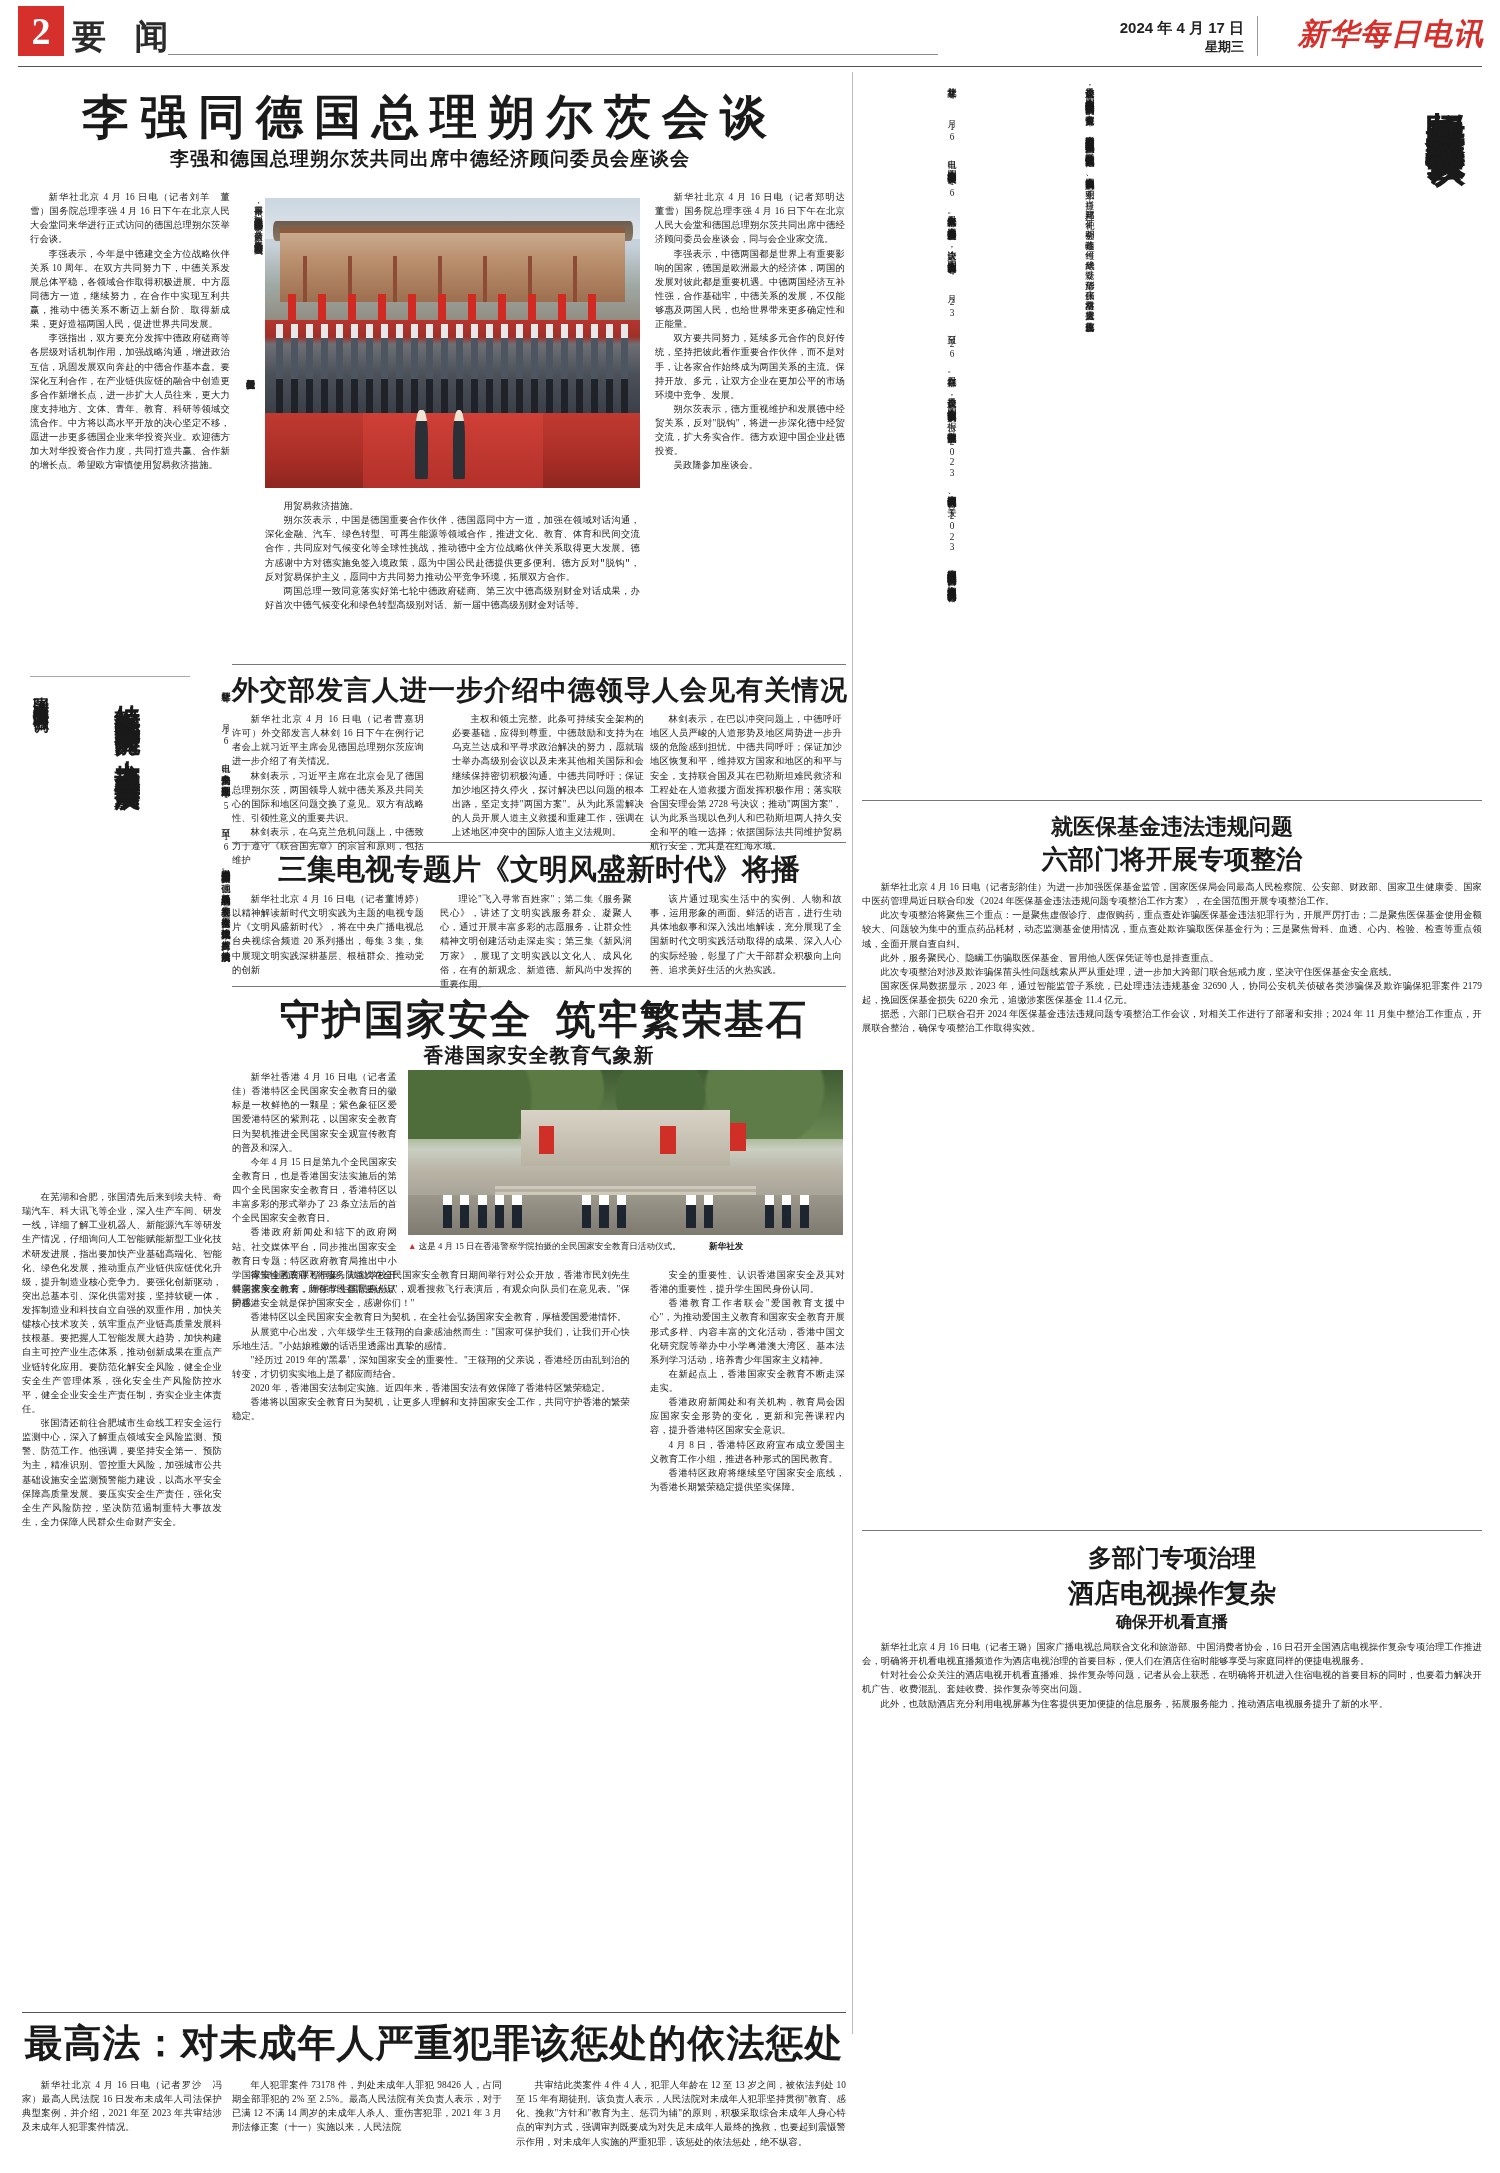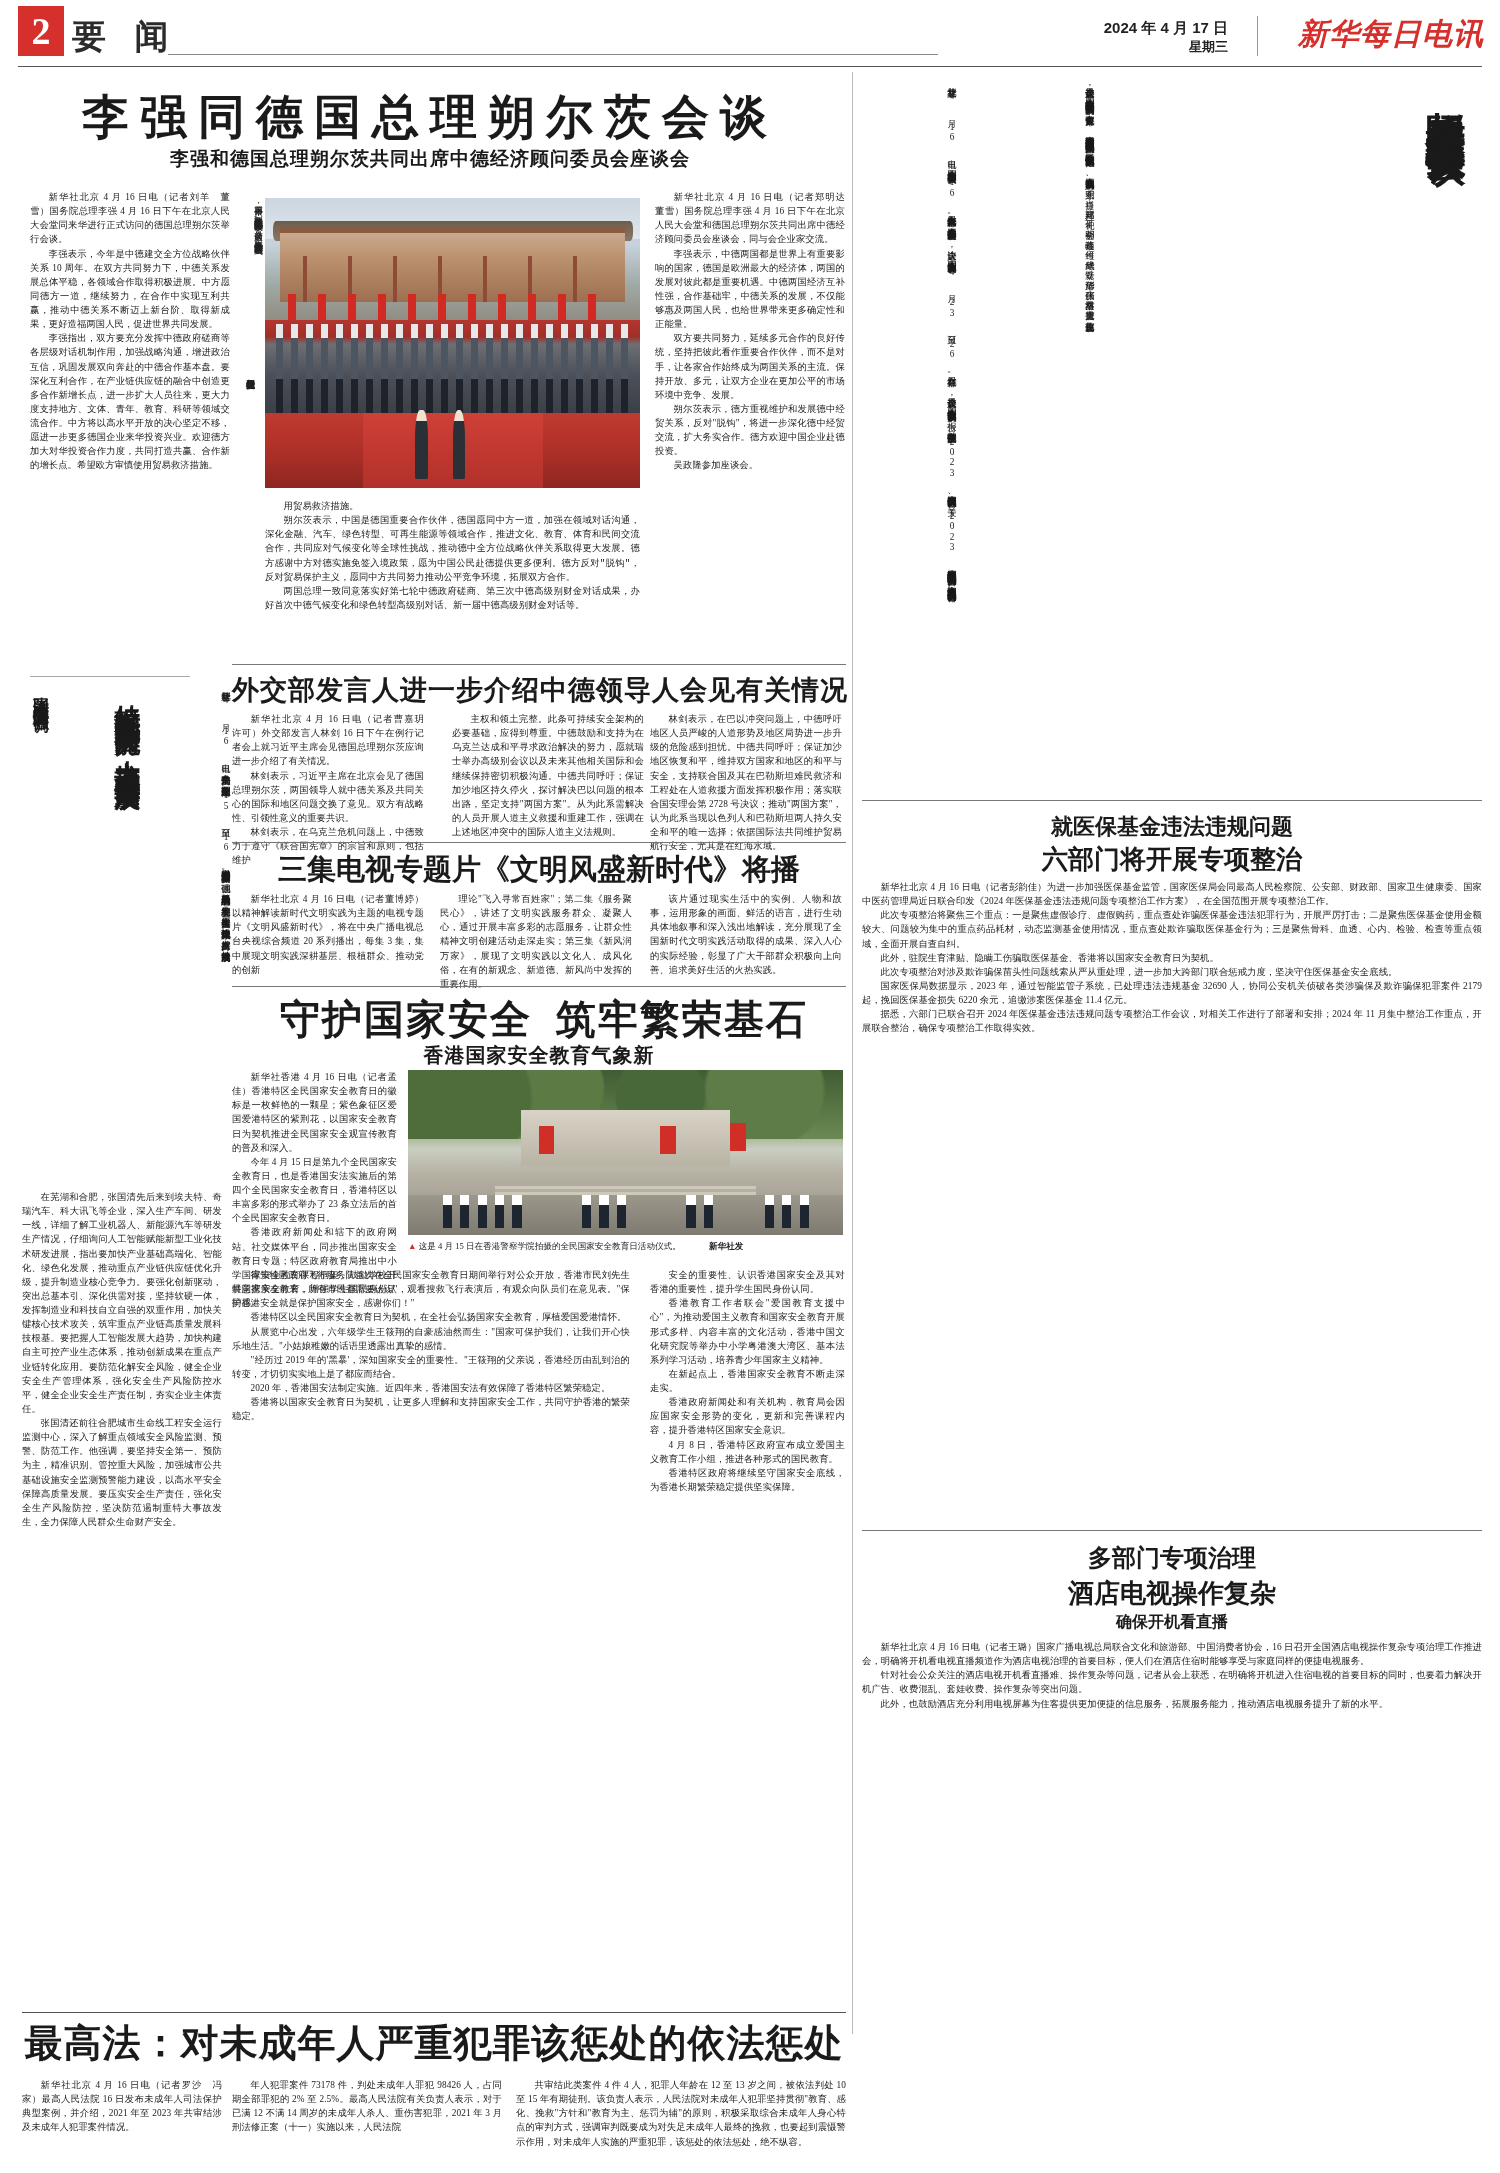--- a/index.html
+++ b/index.html
@@ -28,21 +28,21 @@
     position: absolute; left: 72px; top: 14px;
     font-size: 34px; font-weight: 700; letter-spacing: 10px;
     color: #2b2b2b;
     font-family: "Liberation Serif", "DejaVu Serif", serif;
   }
   .masthead-rule {
     position: absolute; left: 168px; top: 54px; width: 770px; height: 1px;
     background: #8a8a8a;
   }
   .masthead-date {
-    position: absolute; right: 272px; top: 18px;
+    position: absolute; right: 256px; top: 18px;
     text-align: right; line-height: 1.35;
   }
   .masthead-date .d1 { font-size: 15px; font-weight: 700; color:#222; font-family:"Liberation Sans", sans-serif;}
   .masthead-date .d2 { font-size: 13px; font-weight: 700; color:#222; font-family:"Liberation Sans", sans-serif;}
   .masthead-divider {
     position: absolute; right: 242px; top: 16px; width: 1px; height: 40px; background: #999;
   }
   .masthead-logo {
     position: absolute; right: 16px; top: 14px;
     font-size: 30px; font-weight: 700; letter-spacing: 1px;
@@ -367,21 +367,21 @@
   <div class="v-text" style="left:862px; top:80px; height:700px; width:96px;">新华社北京 4 月 16 日电 十四届全国人大常委会第二十三次委员长会议 16 日上午在北京人民大会堂举行。全国人大常委会委员长赵乐际主持会议。 会议决定，十四届全国人大常委会第九次会议 4 月 23 日至 26 日在北京举行。 委员长会议建议，十四届全国人大常委会第九次会议审议多项议案、报告。其中包括审议国务院关于 2023 年度国有资产管理情况的综合报告、关于 2023 年度国有资产管理情况专项报告审议意见的研究处理情况和整改问责情况的报告；审议全国人大常委会代表资格审查委员会关于个别代表的代表资格的报告等。</div>
   <div class="v-text" style="left:1000px; top:80px; height:700px; width:96px;">委员长会议还建议，十四届全国人大常委会第九次会议审议国务院关于提请审议批准有关条约的议案；审议有关任免案等。 会议听取了有关方面关于十四届全国人大常委会第九次会议议程草案和日程安排意见的汇报，听取了有关法律草案修改情况和审议意见的汇报。 全国人大常委会副委员长李鸿忠、王东明、肖捷、郑建邦、丁仲礼、郝明金、蔡达峰、何维、武维华、铁凝、彭清华、张庆伟、洛桑江村、雪克来提·扎克尔出席会议。</div>
 
   <div class="hrule" style="left:862px; top:800px; width:620px; background:#777;"></div>
 
   <div class="h-main" style="left:862px; top:812px; width:620px; font-size:22px; text-align:center;">就医保基金违法违规问题</div>
   <div class="h-main" style="left:862px; top:842px; width:620px; font-size:26px; text-align:center;">六部门将开展专项整治</div>
   <div class="body-col" style="left:862px; top:880px; width:620px; height:620px; column-count:1;">
       <p>新华社北京 4 月 16 日电（记者彭韵佳）为进一步加强医保基金监管，国家医保局会同最高人民检察院、公安部、财政部、国家卫生健康委、国家中医药管理局近日联合印发《2024 年医保基金违法违规问题专项整治工作方案》，在全国范围开展专项整治工作。</p>
       <p>此次专项整治将聚焦三个重点：一是聚焦虚假诊疗、虚假购药，重点查处诈骗医保基金违法犯罪行为，开展严厉打击；二是聚焦医保基金使用金额较大、问题较为集中的重点药品耗材，动态监测基金使用情况，重点查处欺诈骗取医保基金行为；三是聚焦骨科、血透、心内、检验、检查等重点领域，全面开展自查自纠。</p>
-      <p>此外，驻院生育津贴、隐瞒工伤骗取医保基金、香港将以国家安全教育日为契机。</p>
+      <p>此外，服务聚民心、隐瞒工伤骗取医保基金、冒用他人医保凭证等也是排查重点。</p>
       <p>此次专项整治对涉及欺诈骗保苗头性问题线索从严从重处理，进一步加大跨部门联合惩戒力度，坚决守住医保基金安全底线。</p>
       <p>国家医保局数据显示，2023 年，通过智能监管子系统，已处理违法违规基金 32690 人，协同公安机关侦破各类涉骗保及欺诈骗保犯罪案件 2179 起，挽回医保基金损失 6220 余元，追缴涉案医保基金 11.4 亿元。</p>
       <p>据悉，六部门已联合召开 2024 年医保基金违法违规问题专项整治工作会议，对相关工作进行了部署和安排；2024 年 11 月集中整治工作重点，开展联合整治，确保专项整治工作取得实效。</p>
     </div>
 
   <div class="hrule" style="left:862px; top:1530px; width:620px; background:#777;"></div>
 
   <div class="h-main" style="left:862px; top:1542px; width:620px; font-size:24px; text-align:center;">多部门专项治理</div>
   <div class="h-main" style="left:862px; top:1576px; width:620px; font-size:26px; text-align:center;">酒店电视操作复杂</div>
   <div class="h-sub" style="left:862px; top:1612px; width:620px; font-size:16px;">确保开机看直播</div>

